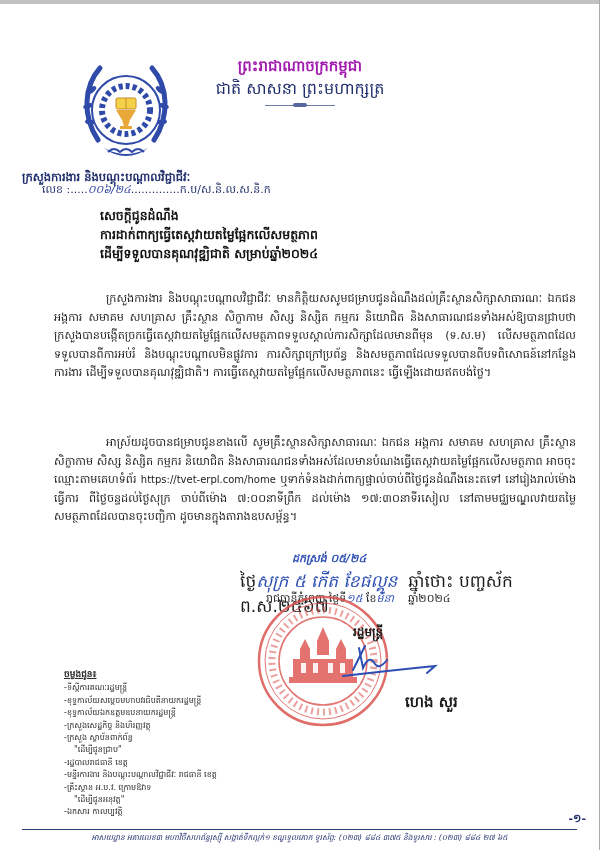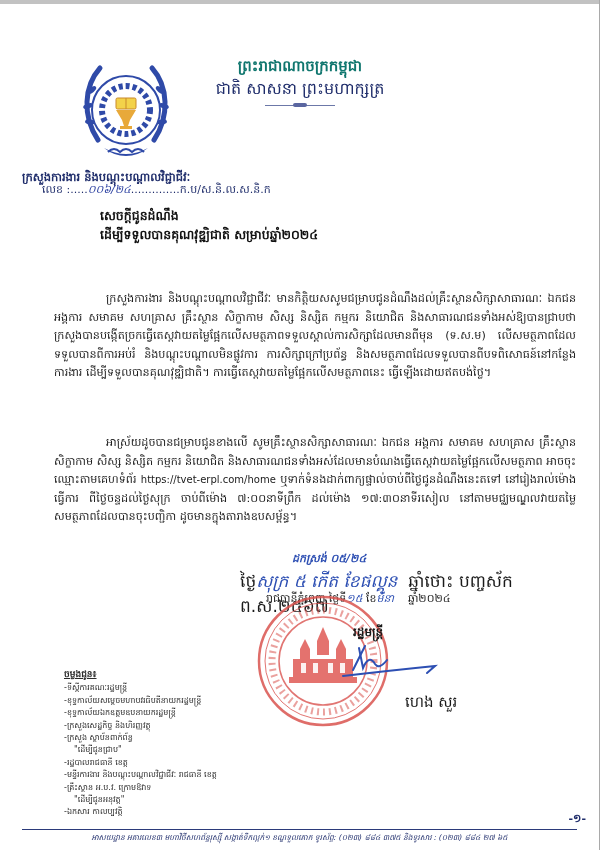--- a/index.html
+++ b/index.html
@@ -8,21 +8,21 @@
     background: #ffffff;
     font-family: "DejaVu Sans", sans-serif;
     color: #1c1c1c;
   }
   .top-strip { position: absolute; left: 0; top: 0; width: 600px; height: 4px; background: #c2c2c2; }
   .right-edge { position: absolute; right: 0; top: 0; width: 1px; height: 850px; background: #a9a9a9; }
 
   .logo { position: absolute; left: 78px; top: 60px; width: 96px; height: 108px; }
 
   .kingdom { position: absolute; left: 210px; top: 56px; width: 180px; text-align: center; }
-  .kingdom .k1 { font-size: 15px; font-weight: bold; color: #0f766e; line-height: 20px; }
+  .kingdom .k1 { font-size: 15px; font-weight: bold; color: #a21caf; line-height: 20px; }
   .kingdom .k2 { font-size: 16px; color: #1f2d6b; line-height: 20px; margin-top: 3px; }
   .kingdom .orn { margin: 6px auto 0; width: 70px; height: 1px; background: #6c78a8; position: relative; }
   .kingdom .orn::after { content: ""; position: absolute; left: 28px; top: -2px; width: 14px; height: 4px; border-radius: 2px; background: #5a66a0; }
 
   .ministry { position: absolute; left: 22px; top: 170px; font-size: 11.5px; font-weight: bold; color: #1f2d6b; }
   .refno { position: absolute; left: 42px; top: 182px; font-size: 11px; color: #1f2d6b; }
   .refno .hand { font-style: italic; color: #2a3fa0; }
 
   .title-block { position: absolute; left: 100px; top: 206px; width: 400px; text-align: left; color: #111; }
   .title-block div { font-weight: bold; line-height: 19px; }
@@ -39,21 +39,21 @@
   .hand-sig1 { position: absolute; left: 292px; top: 551px; font-size: 11px; font-style: italic; color: #2d4fb3; font-weight: bold; }
 
   .date1 { position: absolute; left: 240px; top: 570px; font-size: 17px; color: #1a1a1a; }
   .date1 .hand, .date2 .hand { font-style: italic; color: #2d4fb3; }
   .date2 { position: absolute; left: 266px; top: 591px; font-size: 11px; color: #1a1a1a; }
 
   .seal { position: absolute; left: 255px; top: 593px; width: 136px; height: 136px; }
 
   .role { position: absolute; left: 353px; top: 616px; font-size: 12px; font-weight: bold; color: #1a1a1a; margin-top: 8px; }
   .signature { position: absolute; left: 335px; top: 640px; width: 120px; height: 40px; }
-  .signer { position: absolute; left: 405px; top: 692px; font-size: 15px; font-weight: normal; color: #1a1a1a; }
+  .signer { position: absolute; left: 405px; top: 692px; font-size: 15px; font-weight: bold; color: #1a1a1a; }
 
   .cc { position: absolute; left: 64px; top: 668px; font-size: 8px; line-height: 12.4px; color: #2a2a2a; }
   .cc .cc-title { font-weight: bold; text-decoration: underline; font-size: 9px; margin-bottom: 2px; }
   .cc .sub { padding-left: 10px; }
 
   .page-mark { position: absolute; right: 14px; top: 811px; font-size: 11px; color: #1f2d6b; font-weight: bold; }
   .footer-line { position: absolute; left: 22px; top: 829px; width: 555px; height: 1px; background: #2b3a7a; }
   .footer-text { position: absolute; left: 22px; top: 833px; width: 555px; text-align: center; font-size: 7.5px; font-style: italic; color: #1f2d6b; }
 </style>
 </head>
@@ -92,20 +92,21 @@
   <div class="orn"></div>
 </div>
 
 <div class="ministry">ក្រសួងការងារ និងបណ្តុះបណ្តាលវិជ្ជាជីវៈ</div>
 <div class="refno">
   <span>លេខ :.....</span><span class="hand">០០៦/២៤</span><span>..............ក.ប/ស.និ.ល.ស.និ.ក</span>
 </div>
 
 <div class="title-block">
   <div class="t1">សេចក្តីជូនដំណឹង</div>
+  <div class="t3">ការដាក់ពាក្យធ្វើតេស្តវាយតម្លៃផ្អែកលើសមត្ថភាព</div>
   <div class="t3">ដើម្បីទទួលបានគុណវុឌ្ឍិជាតិ សម្រាប់ឆ្នាំ២០២៤</div>
 </div>
 
 <div class="para p1"><span class="indent"></span><span>ក្រសួងការងារ និងបណ្តុះបណ្តាលវិជ្ជាជីវៈ មានកិត្តិយសសូមជម្រាបជូនដំណឹងដល់គ្រឹះស្ថានសិក្សាសាធារណៈ ឯកជន អង្គការ សមាគម សហគ្រាស គ្រឹះស្ថាន សិក្ខាកាម សិស្ស និស្សិត កម្មករ និយោជិត និងសាធារណជនទាំងអស់ឱ្យបានជ្រាបថា ក្រសួងបានបង្កើតច្រកធ្វើតេស្តវាយតម្លៃផ្អែកលើសមត្ថភាពទទួលស្គាល់ការសិក្សាដែលមានពីមុន (ទ.ស.ម) លើសមត្ថភាពដែលទទួលបានពីការអប់រំ និងបណ្តុះបណ្តាលមិនផ្លូវការ ការសិក្សាក្រៅប្រព័ន្ធ និងសមត្ថភាពដែលទទួលបានពីបទពិសោធន៍នៅកន្លែងការងារ ដើម្បីទទួលបានគុណវុឌ្ឍិជាតិ។ ការធ្វើតេស្តវាយតម្លៃផ្អែកលើសមត្ថភាពនេះ ធ្វើឡើងដោយឥតបង់ថ្លៃ។</span></div>
 
 <div class="para p2"><span class="indent"></span><span>អាស្រ័យដូចបានជម្រាបជូនខាងលើ សូមគ្រឹះស្ថានសិក្សាសាធារណៈ ឯកជន អង្គការ សមាគម សហគ្រាស គ្រឹះស្ថាន សិក្ខាកាម សិស្ស និស្សិត កម្មករ និយោជិត និងសាធារណជនទាំងអស់ដែលមានបំណងធ្វើតេស្តវាយតម្លៃផ្អែកលើសមត្ថភាព អាចចុះឈ្មោះតាមគេហទំព័រ</span> <span class="url">https://tvet-erpl.com/home</span> <span>ឬទាក់ទំនងដាក់ពាក្យផ្ទាល់ចាប់ពីថ្ងៃជូនដំណឹងនេះតទៅ នៅរៀងរាល់ម៉ោងធ្វើការ ពីថ្ងៃចន្ទដល់ថ្ងៃសុក្រ ចាប់ពីម៉ោង ៧:០០នាទីព្រឹក ដល់ម៉ោង ១៧:៣០នាទីរសៀល នៅតាមមជ្ឈមណ្ឌលវាយតម្លៃសមត្ថភាពដែលបានចុះបញ្ជិកា ដូចមានក្នុងតារាងឧបសម្ព័ន្ធ។</span></div>
 
 <div class="hand-sig1">ដកស្រង់ ០៥/២៤</div>
 
 <div class="date1">

